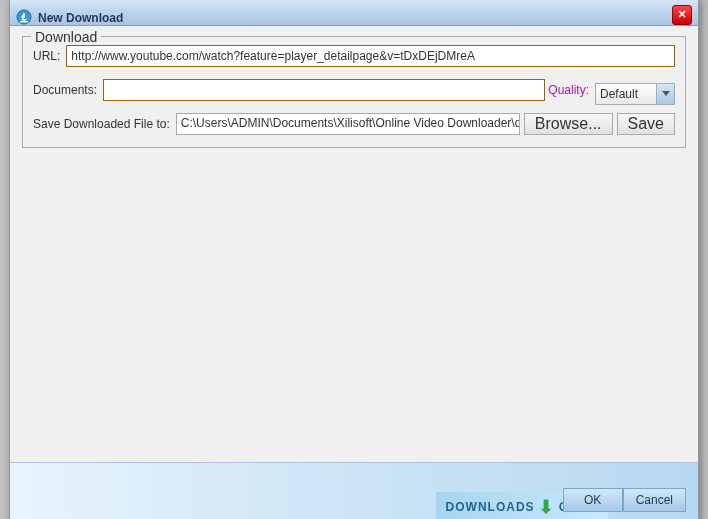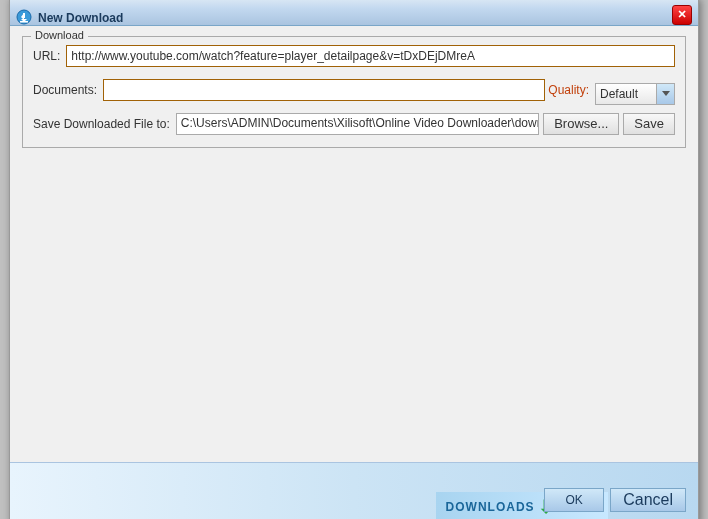--- a/index.html
+++ b/index.html
@@ -86,21 +86,21 @@
       position: relative;
       background: #f0f0f0;
     }
 
     .group-box-label {
       position: absolute;
       top: -8px;
       left: 8px;
       background: #f0f0f0;
       padding: 0 4px;
-      font-size: 11px;
+      font-size: 14px;
       color: #333;
     }
 
     .form-row {
       display: flex;
       align-items: center;
       margin-bottom: 8px;
     }
 
     .form-row:last-child {
@@ -122,21 +122,21 @@
       padding: 2px 4px;
       font-size: 12px;
       color: #333;
       outline: none;
     }
 
     .quality-label {
       margin-left: 3px;
       margin-right: 6px;
       white-space: nowrap;
-      color: #c2410c;
+      color: #a21caf;
       font-size: 12px;
     }
 
     .quality-select {
       height: 22px;
       border: 1px solid #aaa;
       background: linear-gradient(to bottom, #fff 0%, #e8e8e8 100%);
       padding: 0 4px;
       font-size: 12px;
       color: #333;
@@ -175,21 +175,21 @@
       overflow: hidden;
       white-space: nowrap;
     }
 
     .browse-button, .open-button {
       height: 22px;
       padding: 0 10px;
       border: 1px solid #aaa;
       background: linear-gradient(to bottom, #f8f8f8 0%, #e0e0e0 100%);
       cursor: pointer;
-      font-size: 13px;
+      font-size: 16px;
       color: #333;
       margin-left: 4px;
       white-space: nowrap;
     }
 
     .window-content-area {
       height: 290px;
       background: #f0f0f0;
     }
 
@@ -228,21 +228,20 @@
       gap: 4px;
     }
 
     .watermark-icon {
       color: #2ea844;
       font-size: 18px;
     }
 
     .footer-buttons {
       display: flex;
-      gap: 6px;
       position: absolute;
       right: 12px;
       bottom: 10px;
     }
 
     .ok-button {
       height: 24px;
       padding: 0 16px;
       border: 1px solid #7aa6c8;
       background: linear-gradient(to bottom, #d0e8f8 0%, #a8c8e8 100%);
@@ -251,21 +250,21 @@
       color: #1a3a5c;
       min-width: 60px;
     }
 
     .cancel-button {
       height: 24px;
       padding: 0 12px;
       border: 1px solid #7aa6c8;
       background: linear-gradient(to bottom, #d0e8f8 0%, #a8c8e8 100%);
       cursor: pointer;
-      font-size: 16px;
+      font-size: 12px;
       color: #1a3a5c;
       min-width: 60px;
     }
 
     .chevron {
       display: inline-block;
       width: 0;
       height: 0;
       border-left: 4px solid transparent;
       border-right: 4px solid transparent;

